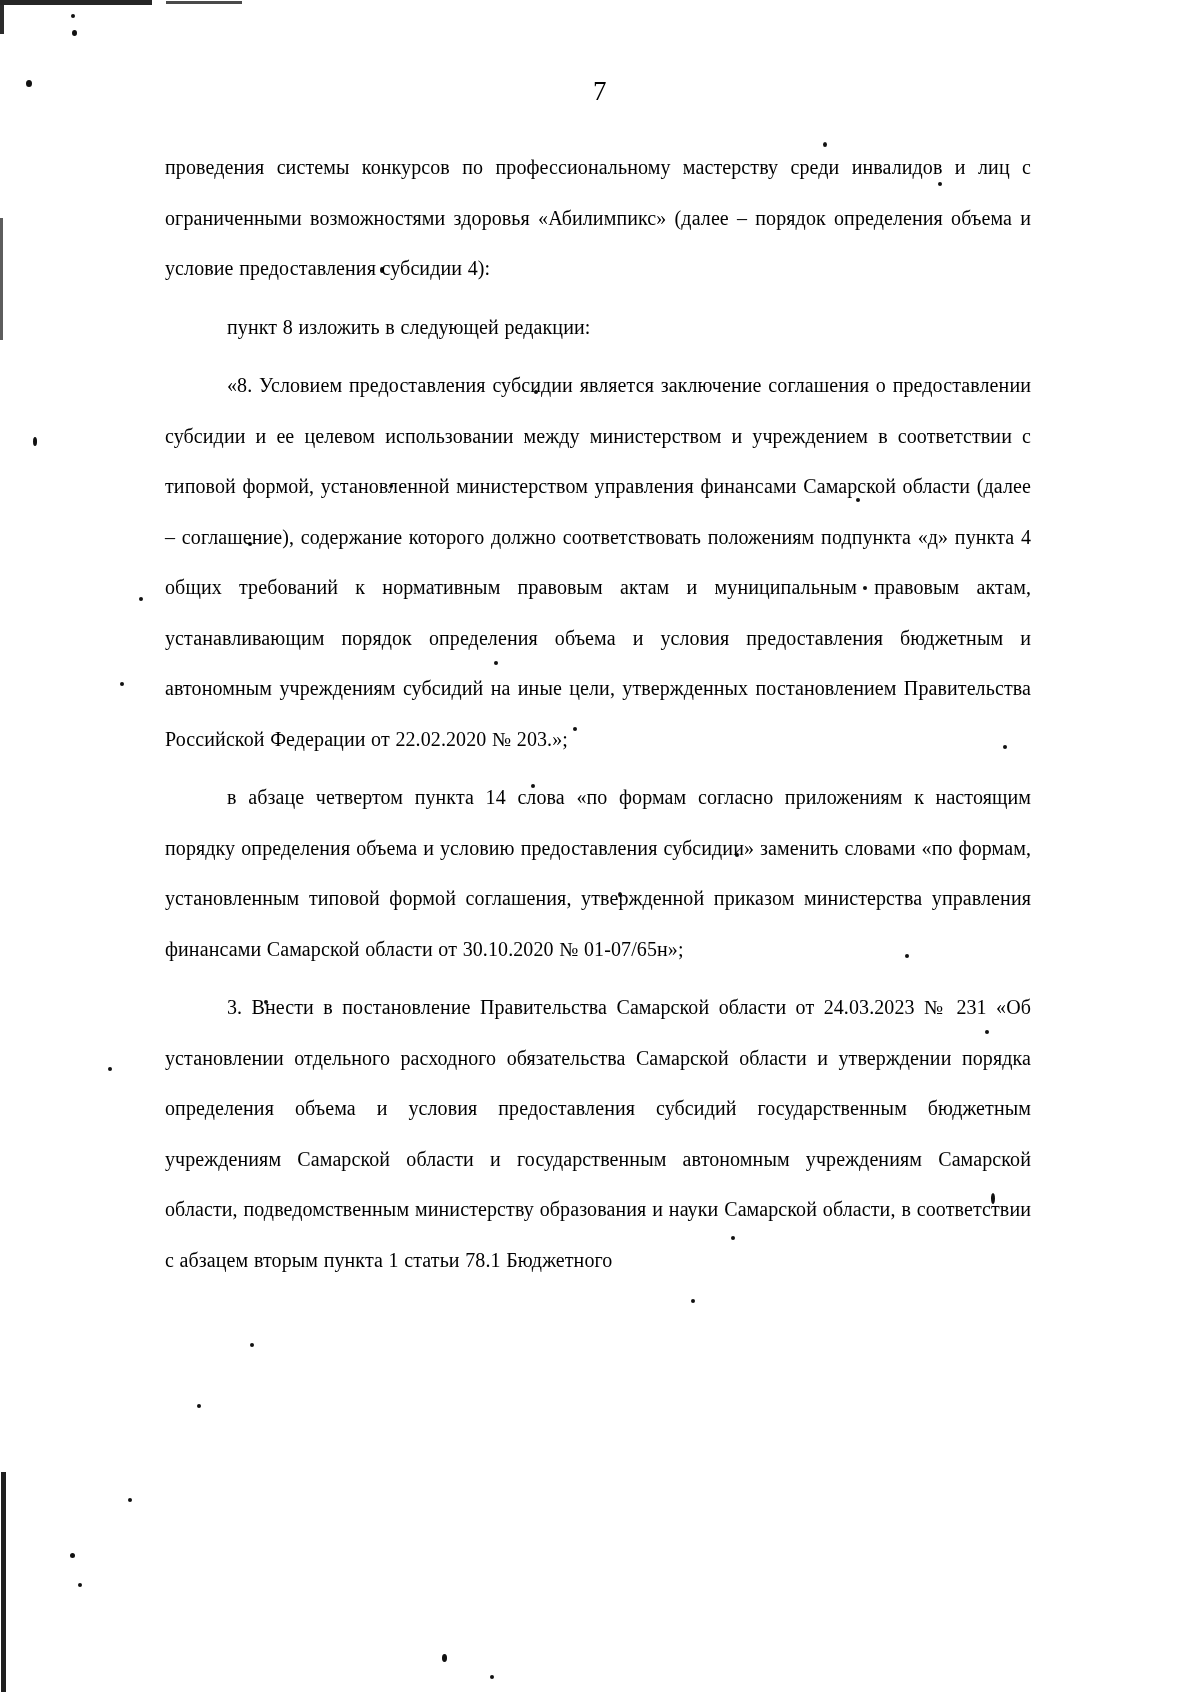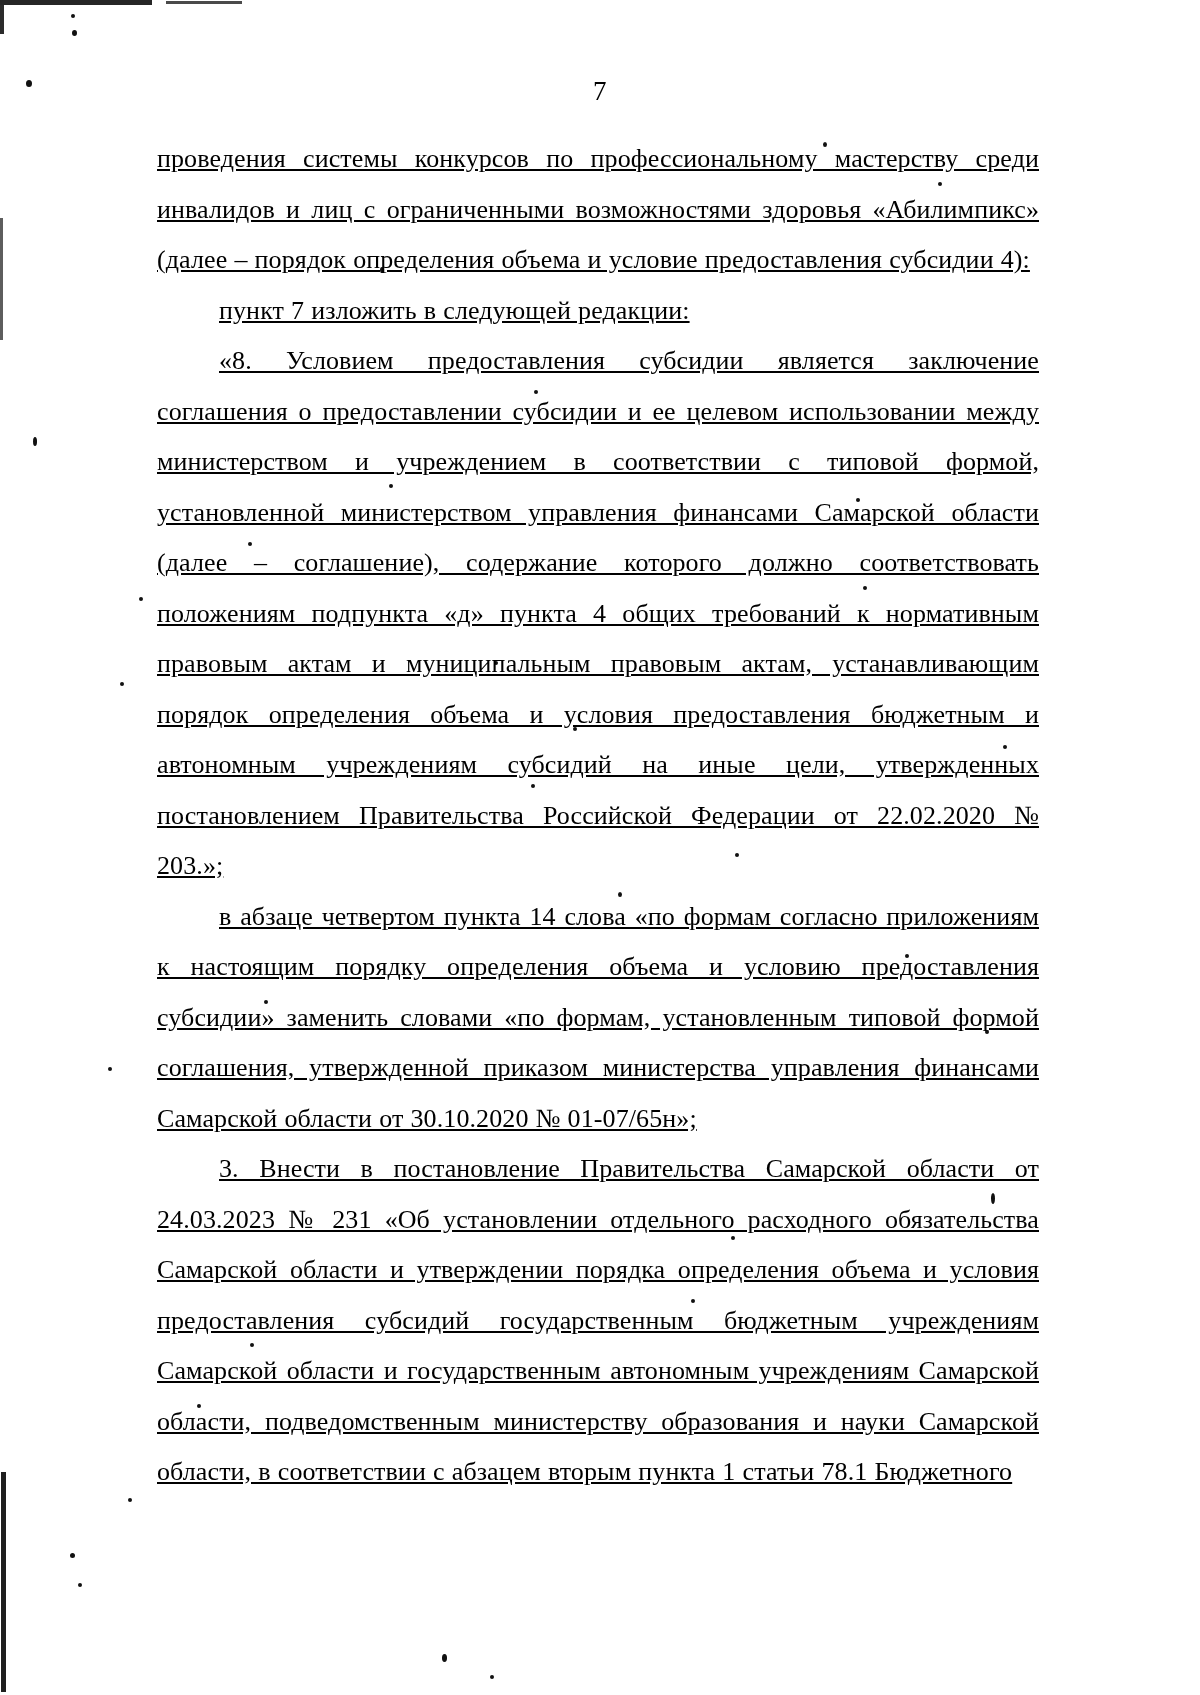--- a/index.html
+++ b/index.html
@@ -74,28 +74,27 @@
   }
 
   .body-text {
     position: absolute;
     left: 157px;
     top: 134px;
     width: 882px;
   }
 
   .para {
-    margin: 0;
+    margin: 8px;
     text-align: justify;
     text-justify: inter-word;
-    font-size: 26px;
+    font-size: 20px;
     line-height: 50.5px;
     letter-spacing: 0.1px;
     word-spacing: 0.5px;
-    text-decoration: underline;
   }
   .para.indent {
     text-indent: 62px;
   }
 </style>
 </head>
 <body>
 
 <div class="page">
 
@@ -139,19 +138,19 @@
       <div class="speck" style="left: 70px; top: 1553px; width: 5px; height: 5px;"></div>
       <div class="speck" style="left: 78px; top: 1583px; width: 4px; height: 4px;"></div>
       <div class="speck" style="left: 442px; top: 1654px; width: 5px; height: 8px;"></div>
       <div class="speck" style="left: 490px; top: 1675px; width: 4px; height: 4px;"></div>
     </div>
 
   <div class="page-number">7</div>
 
   <div class="body-text" id="body-text">
       <p class="para">проведения системы конкурсов по профессиональному мастерству среди инвалидов и лиц с ограниченными возможностями здоровья «Абилимпикс» (далее – порядок определения объема и условие предоставления субсидии 4):</p>
-      <p class="para indent">пункт 7 изложить в следующей редакции:</p>
+      <p class="para indent">пункт 8 изложить в следующей редакции:</p>
       <p class="para indent">«8. Условием предоставления субсидии является заключение соглашения о предоставлении субсидии и ее целевом использовании между министерством и учреждением в соответствии с типовой формой, установленной министерством управления финансами Самарской области (далее – соглашение), содержание которого должно соответствовать положениям подпункта «д» пункта 4 общих требований к нормативным правовым актам и муниципальным правовым актам, устанавливающим порядок определения объема и условия предоставления бюджетным и автономным учреждениям субсидий на иные цели, утвержденных постановлением Правительства Российской Федерации от 22.02.2020 № 203.»;</p>
       <p class="para indent">в абзаце четвертом пункта 14 слова «по формам согласно приложениям к настоящим порядку определения объема и условию предоставления субсидии» заменить словами «по формам, установленным типовой формой соглашения, утвержденной приказом министерства управления финансами Самарской области от 30.10.2020 № 01-07/65н»;</p>
       <p class="para indent">3. Внести в постановление Правительства Самарской области от 24.03.2023 № 231 «Об установлении отдельного расходного обязательства Самарской области и утверждении порядка определения объема и условия предоставления субсидий государственным бюджетным учреждениям Самарской области и государственным автономным учреждениям Самарской области, подведомственным министерству образования и науки Самарской области, в соответствии с абзацем вторым пункта 1 статьи 78.1 Бюджетного</p>
     </div>
 
 </div>
 
 </body></html>

